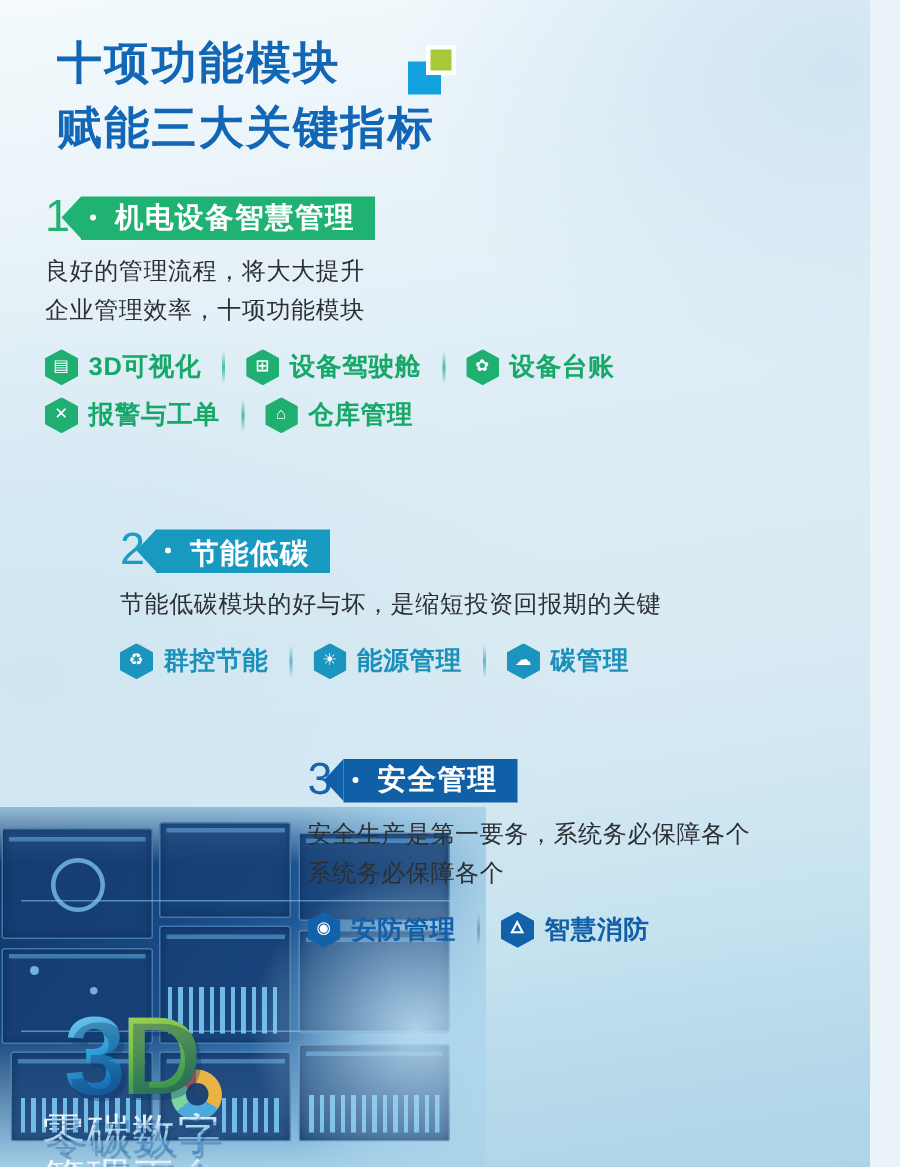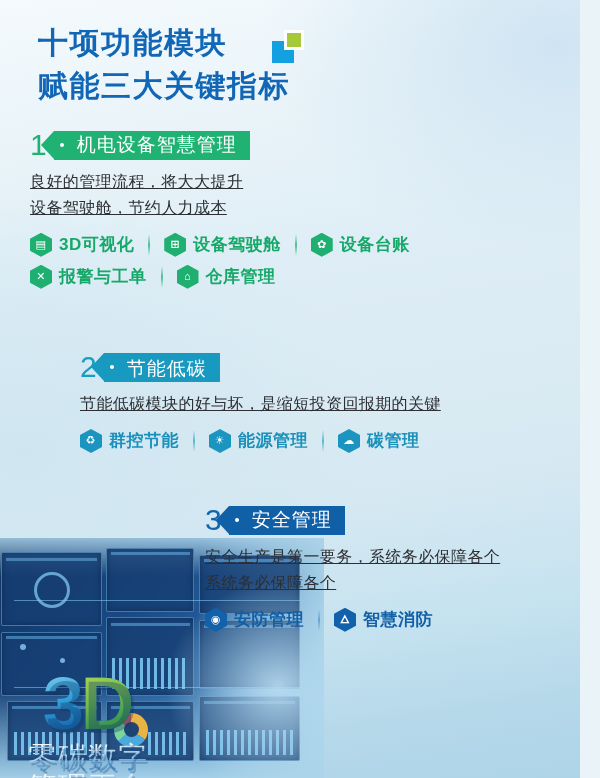--- a/index.html
+++ b/index.html
@@ -41,24 +41,24 @@
   #header{position:absolute;left:38px;top:22px;}
   .h-line{font-size:30px;font-weight:bold;color:#1166b6;letter-spacing:1.5px;line-height:1.42;white-space:nowrap;}
   #logo{position:absolute;left:272px;top:30px;width:34px;height:34px;}
   #logo .lshape{position:absolute;left:0;top:11px;width:22px;height:22px;background:#12a0e0;}
   #logo .gsq{position:absolute;left:12px;top:0;width:20px;height:20px;background:#a6c93a;border:3px solid #ffffff;box-sizing:border-box;}
 
   
   .section{position:absolute;}
   .head-row{display:flex;align-items:center;gap:7px;}
   .num{font-size:30px;line-height:1;font-weight:400;letter-spacing:0;}
-  .banner{position:relative;display:inline-flex;align-items:center;height:29px;padding:0 13px 0 23px;color:#fff;font-size:19px;font-weight:normal;letter-spacing:1px;}
+  .banner{position:relative;display:inline-flex;align-items:center;height:29px;padding:0 13px 0 23px;color:#fff;font-size:19px;font-weight:bold;letter-spacing:1px;}
   .banner .tip{position:absolute;left:-13px;top:0;width:0;height:0;border-top:14.5px solid transparent;border-bottom:14.5px solid transparent;}
   .banner .pdot{position:absolute;left:6px;top:50%;transform:translateY(-50%);width:4px;height:4px;border-radius:50%;background:#ffffff;}
-  .body-text{font-size:16px;color:#2c2f33;line-height:1.62;margin-top:9px;letter-spacing:.4px;text-decoration:underline;}
+  .body-text{font-size:16px;color:#2c2f33;line-height:1.62;margin-top:9px;letter-spacing:.4px;}
   .feat-rows{margin-top:8px;}
   .feat-row{display:flex;align-items:center;height:32px;}
   .feat{display:flex;align-items:center;gap:7px;font-size:17px;font-weight:bold;letter-spacing:.5px;white-space:nowrap;}
   .hexicon{position:relative;width:22px;height:24px;flex:0 0 22px;display:flex;align-items:center;justify-content:center;}
   .hexicon .hx{position:absolute;inset:0;clip-path:polygon(50% 0%,100% 25%,100% 75%,50% 100%,0% 75%,0% 25%);}
   .hexicon .gl{position:relative;color:#ffffff;font-size:11px;line-height:1;font-weight:bold;z-index:2;}
   .divider{width:2px;height:22px;margin:0 14px;border-radius:1px;}
 
   
   .s1 .num{color:#20b273;}
@@ -145,21 +145,21 @@
     <div class="head-row">
       <div class="num">1</div>
       <div class="banner">
         <span class="tip"></span>
           <span class="pdot"></span>
         <span>机电设备智慧管理</span>
       </div>
     </div>
     <div class="body-text">
       <div>良好的管理流程，将大大提升</div>
-      <div>设备驾驶舱，节约人力成本</div>
+      <div>企业管理效率，十项功能模块</div>
     </div>
     <div class="feat-rows">
       <div class="feat-row">
         <div class="feat">
           <span class="hexicon">
               <span class="hx"></span>
               <span class="gl">▤</span>
             </span>
           <span>3D可视化</span>
         </div>

